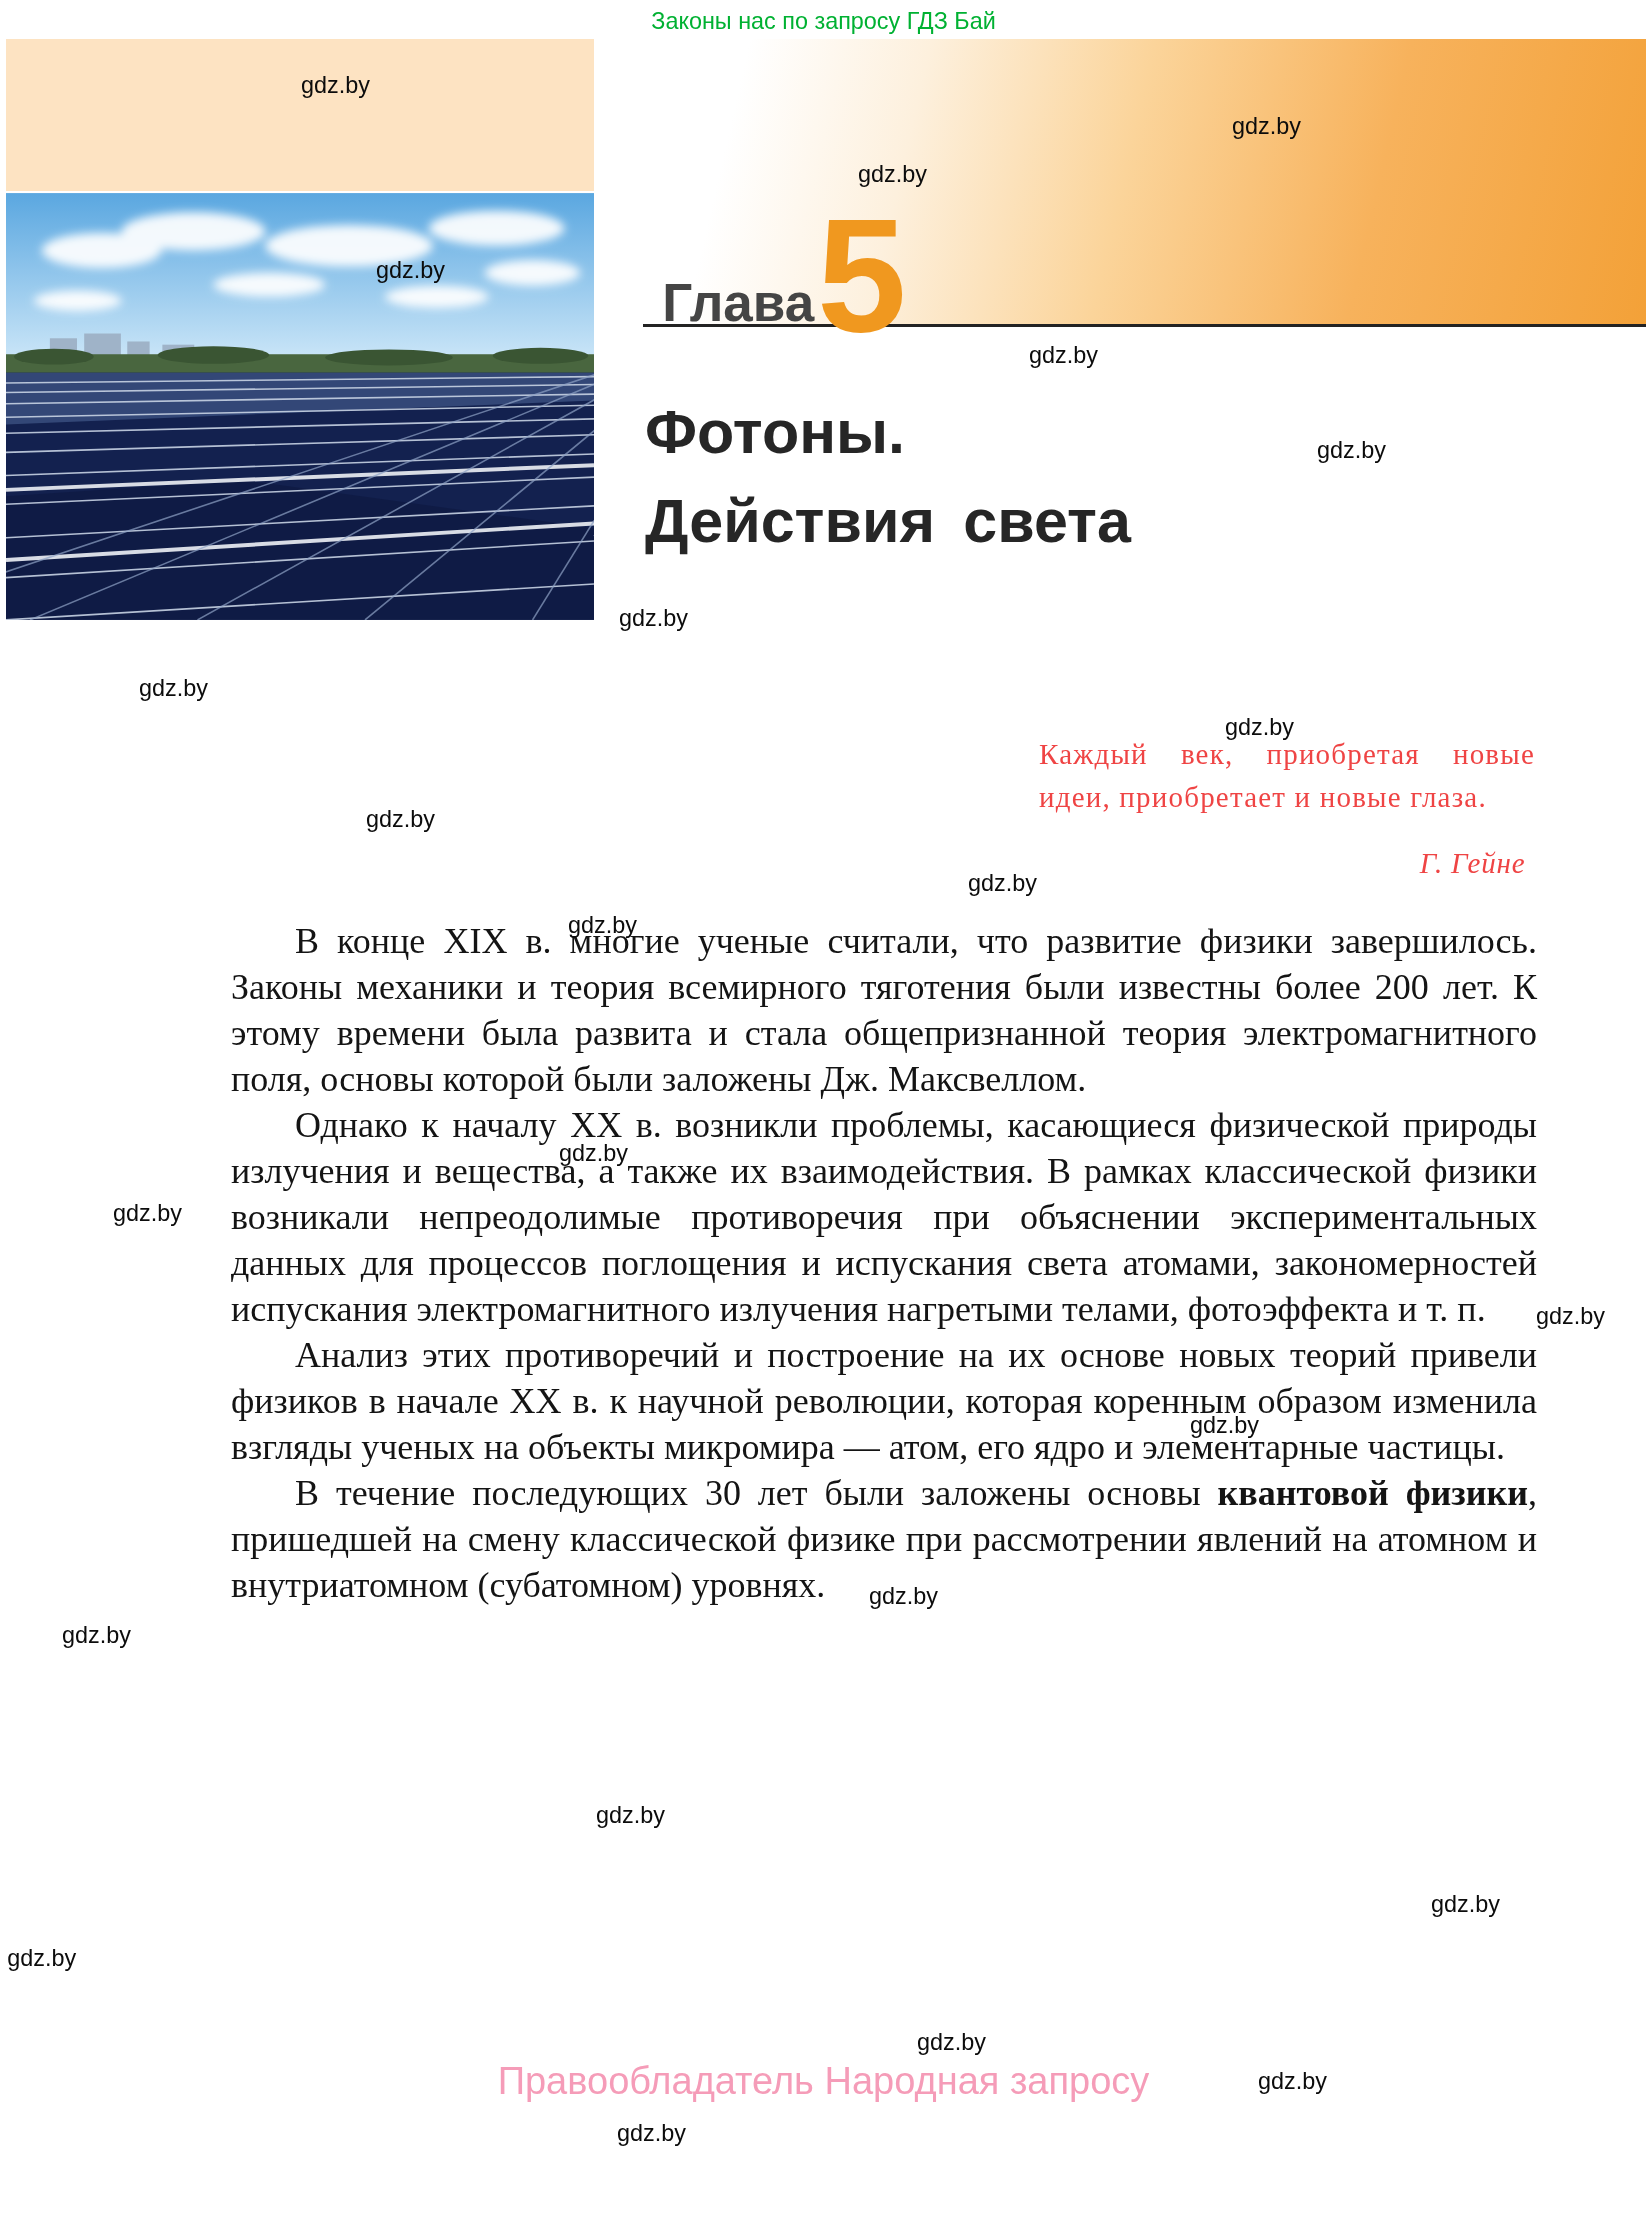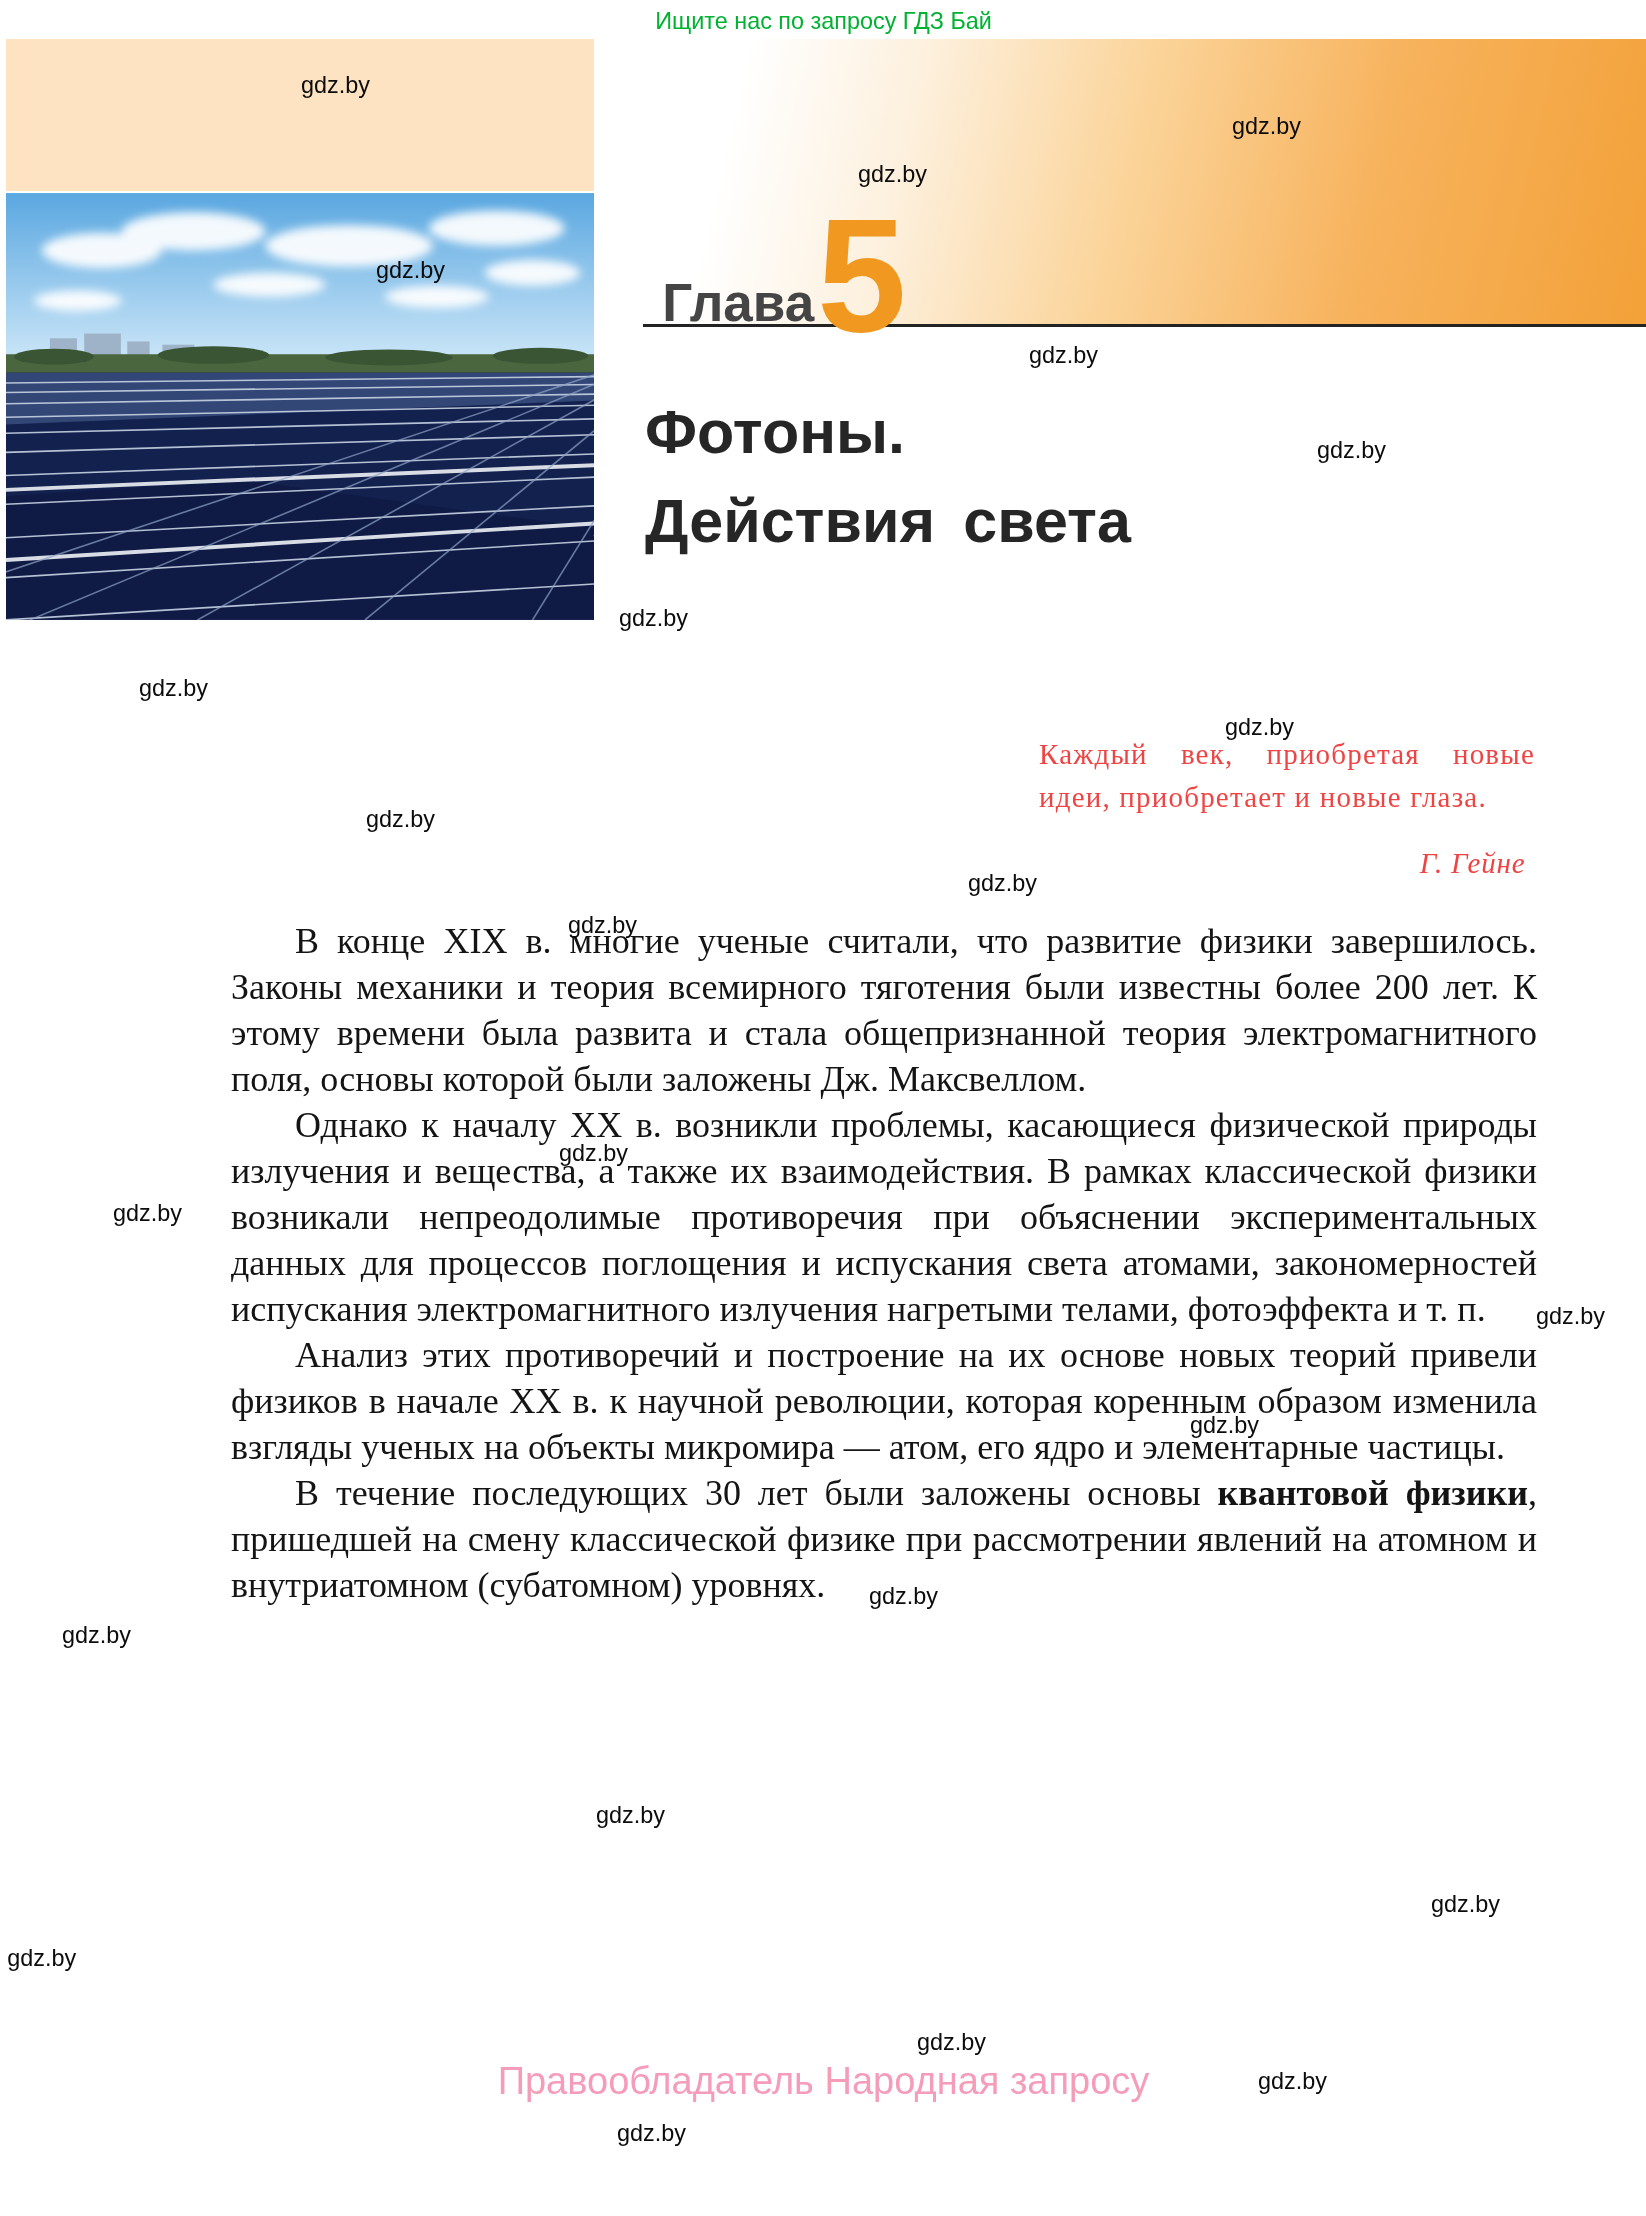--- a/index.html
+++ b/index.html
@@ -66,21 +66,21 @@
   .watermark {
     position:absolute; font-family:"Liberation Sans", sans-serif;
     font-size:23.4px; color:#0c0c0c; white-space:nowrap;
   }
 </style>
 </head>
 <body>
 
 <div class="page">
 
-  <div class="promo">Ищите нас по запросу ГДЗ Бай</div>
+  <div class="promo">Законы нас по запросу ГДЗ Бай</div>
 
   <div class="peach"></div>
 
   <div class="photo">
     <svg width="588" height="431" viewBox="0 0 737 535">
       <defs>
         <linearGradient id="skyg" x1="0" y1="0" x2="0" y2="1">
           <stop offset="0" stop-color="#5aa7e0"></stop>
           <stop offset="1" stop-color="#d6ecfa"></stop>
         </linearGradient>

